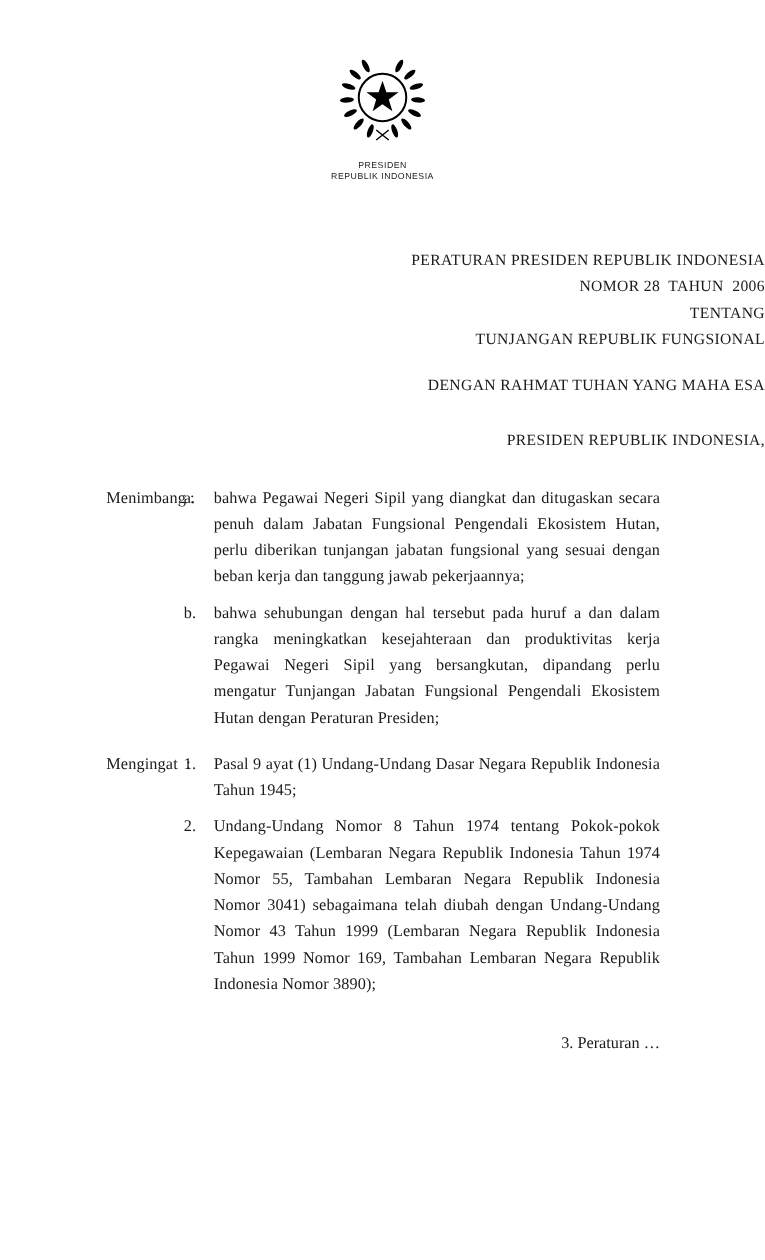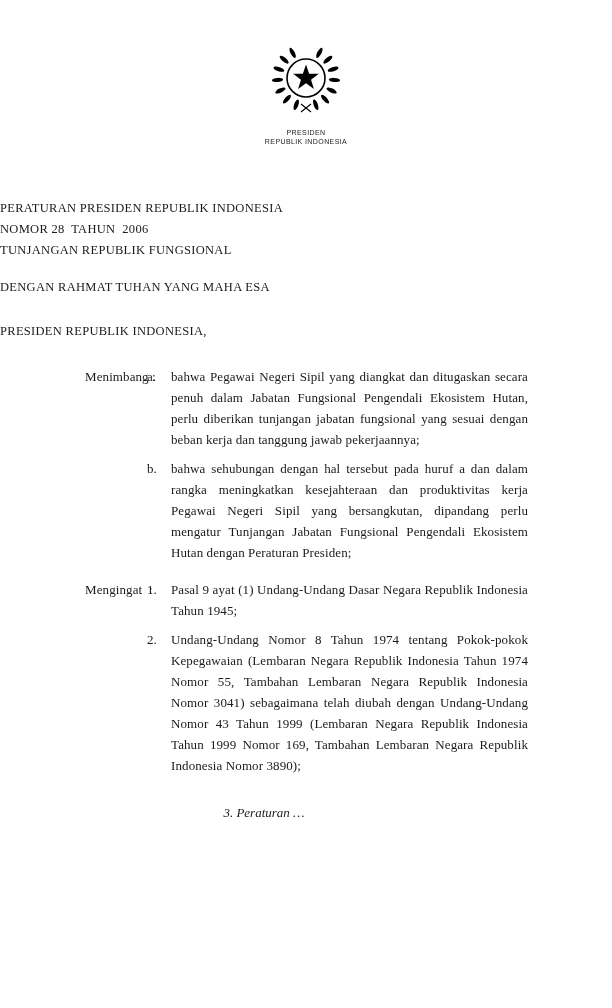--- a/index.html
+++ b/index.html
@@ -33,21 +33,21 @@
     font-family: "Liberation Sans", sans-serif;
     font-size: 7px;
     letter-spacing: 0.4px;
     line-height: 8.5px;
     color: #222222;
   }
 
   
   .title-block {
     margin-top: 52px;
-    text-align: left;
+    text-align: right;
     font-size: 12.5px;
     letter-spacing: 0.3px;
     color: #1a1a1a;
   }
   .t-line {
     line-height: 21px;
     white-space: pre-wrap;
   }
   .t-gap-large { margin-top: 16px; }
   .t-gap-med   { margin-top: 23px; }
@@ -70,24 +70,23 @@
   }
   .clause-marker {
     white-space: pre;
   }
   .clause-text {
     text-align: justify;
   }
 
   .footer-note {
     margin: 26px 84px 0 0;
-    text-align: center;
+    text-align: right;
     font-size: 13px;
     line-height: 21px;
-    font-style: italic;
   }
 </style>
 </head>
 <body>
 
 <div class="doc-page">
 
   <div class="seal-block">
     <svg class="seal-svg" width="100" height="88" viewBox="0 0 100 88" aria-hidden="true">
 
@@ -115,20 +114,21 @@
     </svg>
     <div class="seal-caption">
       <div>PRESIDEN</div>
       <div>REPUBLIK INDONESIA</div>
     </div>
   </div>
 
   <div class="title-block">
     <div class="t-line">PERATURAN PRESIDEN REPUBLIK INDONESIA</div>
     <div class="t-line">NOMOR 28  TAHUN  2006</div>
+    <div class="t-line">TENTANG</div>
     <div class="t-line">TUNJANGAN REPUBLIK FUNGSIONAL</div>
     <div class="t-line t-gap-large">DENGAN RAHMAT TUHAN YANG MAHA ESA</div>
     <div class="t-line t-gap-med">PRESIDEN REPUBLIK INDONESIA,</div>
   </div>
 
   <div class="clauses">
 
     <div class="clause">
       <div class="clause-label">Menimbang :</div>
       <div class="clause-marker">a.</div>

